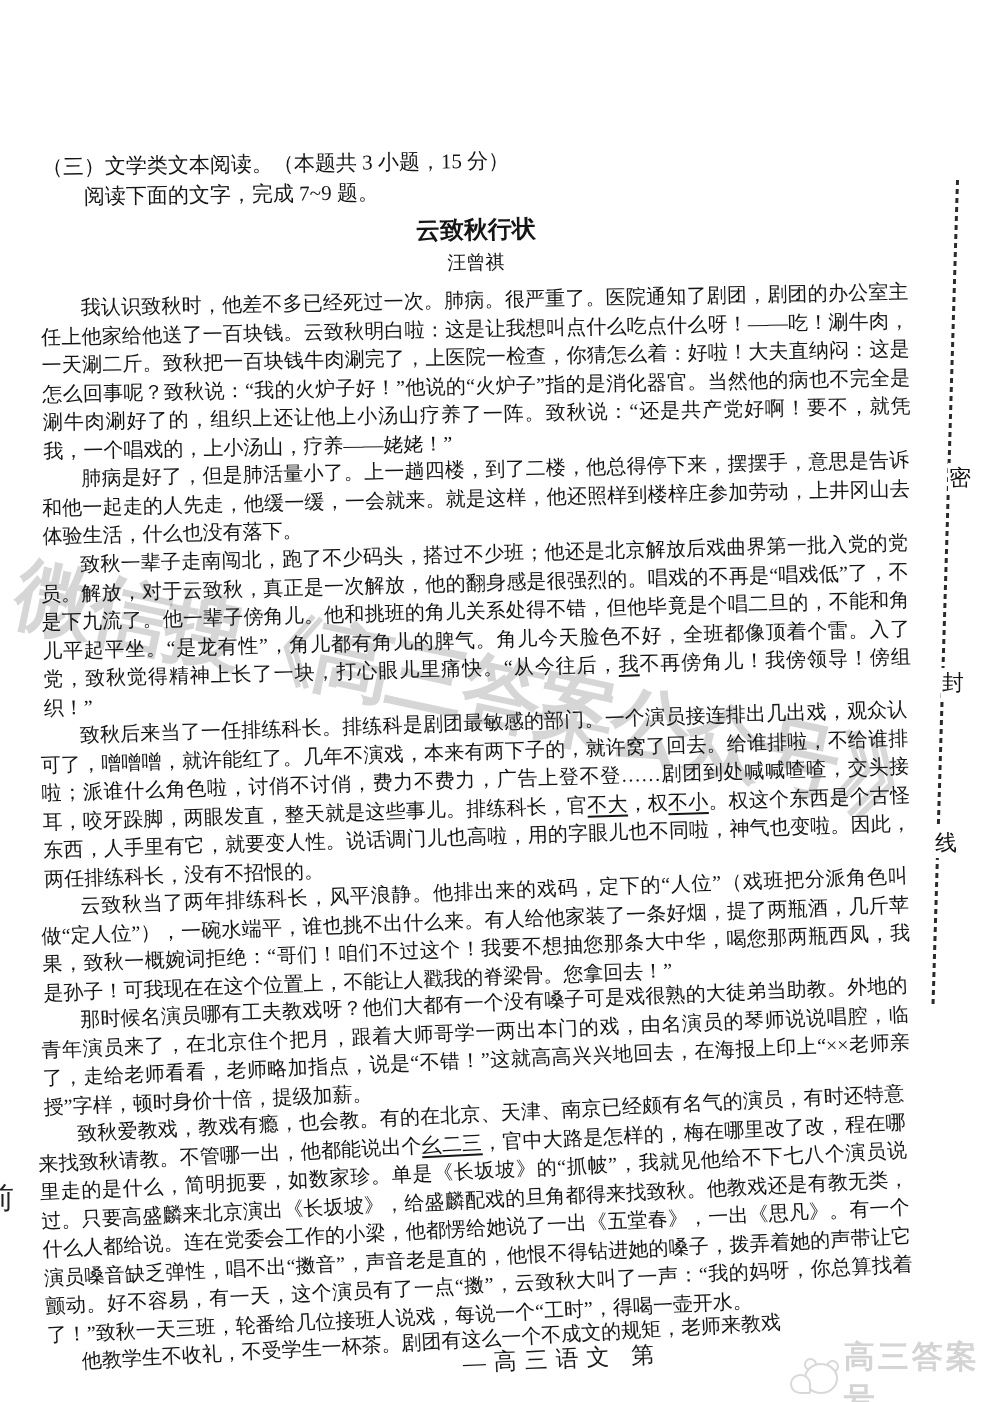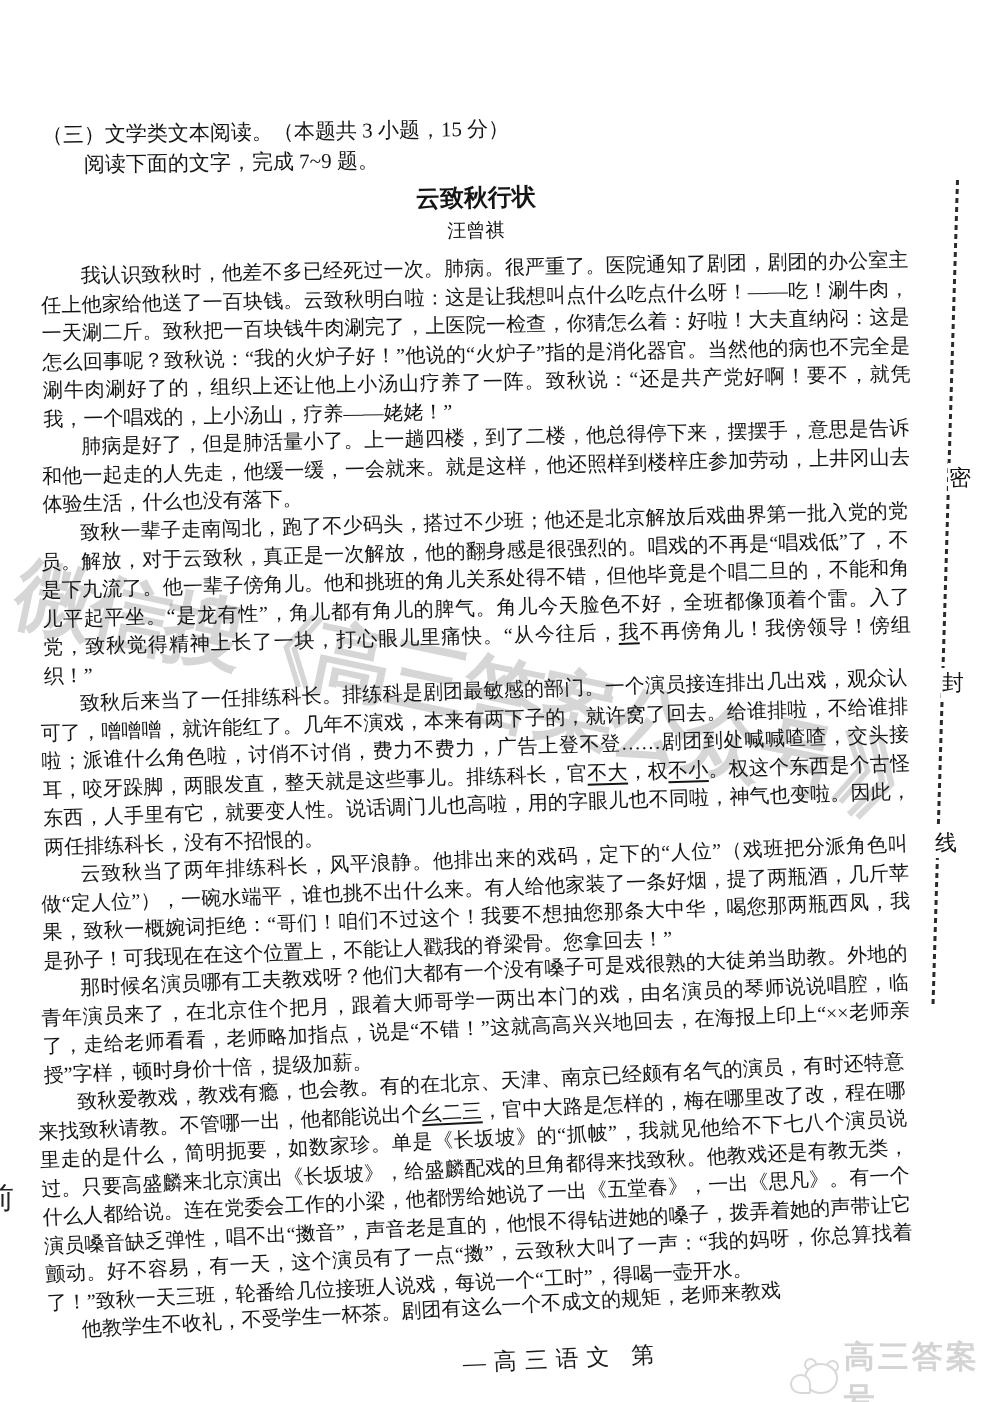--- a/index.html
+++ b/index.html
@@ -15,21 +15,21 @@
     font-size:80px;font-weight:bold;letter-spacing:-4px;white-space:nowrap;
     transform:rotate(12deg);transform-origin:0 0;
     color:rgba(128,128,128,0.32);
   }
   #chevron-extra{
     position:absolute;left:852px;top:726px;z-index:0;
     font-size:92px;font-weight:bold;color:rgba(128,128,128,0.30);
     transform:rotate(16deg);
   }
   
-  #content{position:relative;z-index:1;padding:120px 82px 0 42px;}
+  #content{position:relative;z-index:1;padding:120px 82px 0 42px;margin-top:32px;}
   .hline{font-size:21px;line-height:30px;margin:0;}
   .indent1{padding-left:42px;}
   #article-title{font-size:24px;font-weight:bold;text-align:center;margin:8px 0 0;line-height:36px;}
   #article-author{font-size:19px;text-align:center;margin:0 0 8px;line-height:30px;}
   .para{
     font-size:20px;line-height:28.5px;text-align:justify;margin:0;
     text-indent:2em;width:868px;
   }
   .u{text-decoration:underline;text-underline-offset:4px;}
   .t0{transform:rotate(-0.8deg);transform-origin:0 50%;}

